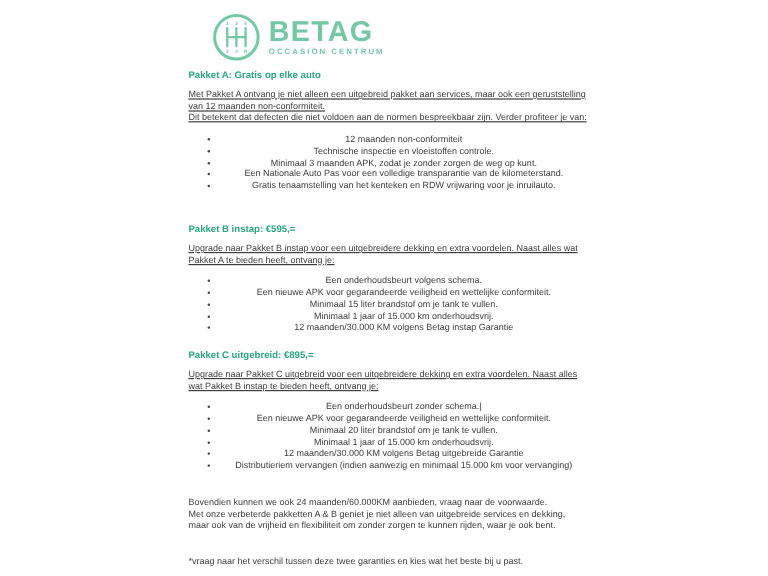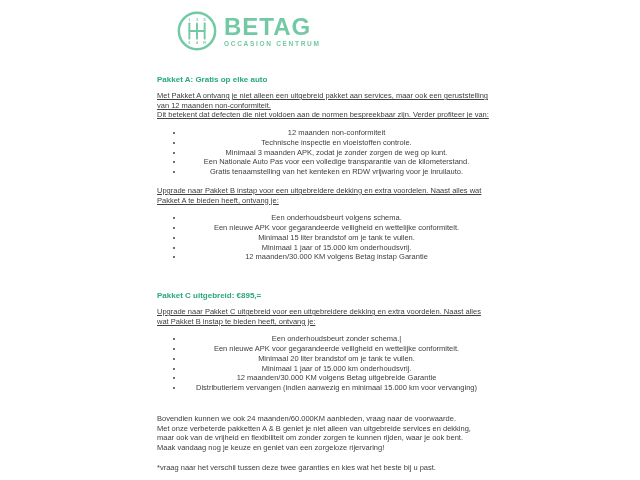--- a/index.html
+++ b/index.html
@@ -45,21 +45,21 @@
 
   
   .pkg, .closing, .footnote {
     position: absolute;
     left: 157px;
     width: 332px;
     font-size: 7.5px;
     line-height: 9.7px;
     color: #404040;
   }
-  #sec-0 { top: 58px; margin-top: 17px; }
+  #sec-0 { top: 58px; }
   #sec-1 { top: 186px; }
   #sec-2 { top: 291px; }
   .closing { top: 414px; }
   .footnote { top: 463px; }
 
   .pkg-heading {
     font-size: 8px;
     font-weight: bold;
     color: #29a87d;
     margin: 0 0 7px 0;
@@ -109,20 +109,21 @@
       <p class="pkg-para">Dit betekent dat defecten die niet voldoen aan de normen bespreekbaar zijn. Verder profiteer je van:</p>
       <ul class="bullet-list">
         <li>12 maanden non-conformiteit</li>
         <li>Technische inspectie en vloeistoffen controle.</li>
         <li>Minimaal 3 maanden APK, zodat je zonder zorgen de weg op kunt.</li>
         <li>Een Nationale Auto Pas voor een volledige transparantie van de kilometerstand.</li>
         <li>Gratis tenaamstelling van het kenteken en RDW vrijwaring voor je inruilauto.</li>
       </ul>
     </section>
   <section class="pkg" id="sec-1">
+      <h2 class="pkg-heading">Pakket B instap: €595,=</h2>
       <p class="pkg-para">Upgrade naar Pakket B instap voor een uitgebreidere dekking en extra voordelen. Naast alles wat Pakket A te bieden heeft, ontvang je:</p>
       <ul class="bullet-list">
         <li>Een onderhoudsbeurt volgens schema.</li>
         <li>Een nieuwe APK voor gegarandeerde veiligheid en wettelijke conformiteit.</li>
         <li>Minimaal 15 liter brandstof om je tank te vullen.</li>
         <li>Minimaal 1 jaar of 15.000 km onderhoudsvrij.</li>
         <li>12 maanden/30.000 KM volgens Betag instap Garantie</li>
       </ul>
     </section>
   <section class="pkg" id="sec-2">
@@ -134,18 +135,17 @@
         <li>Minimaal 20 liter brandstof om je tank te vullen.</li>
         <li>Minimaal 1 jaar of 15.000 km onderhoudsvrij.</li>
         <li>12 maanden/30.000 KM volgens Betag uitgebreide Garantie</li>
         <li>Distributieriem vervangen (indien aanwezig en minimaal 15.000 km voor vervanging)</li>
       </ul>
     </section>
 
   <div class="closing" id="closing">
       <p>Bovendien kunnen we ook 24 maanden/60.000KM aanbieden, vraag naar de voorwaarde.</p>
       <p>Met onze verbeterde pakketten A &amp; B geniet je niet alleen van uitgebreide services en dekking, maar ook van de vrijheid en flexibiliteit om zonder zorgen te kunnen rijden, waar je ook bent.</p>
-      <p>Maak vandaag nog je keuze en geniet van een zorgeloze rijervaring!</p>
     </div>
 
   <div class="footnote">*vraag naar het verschil tussen deze twee garanties en kies wat het beste bij u past.</div>
 
 </div>
 
 </body></html>

